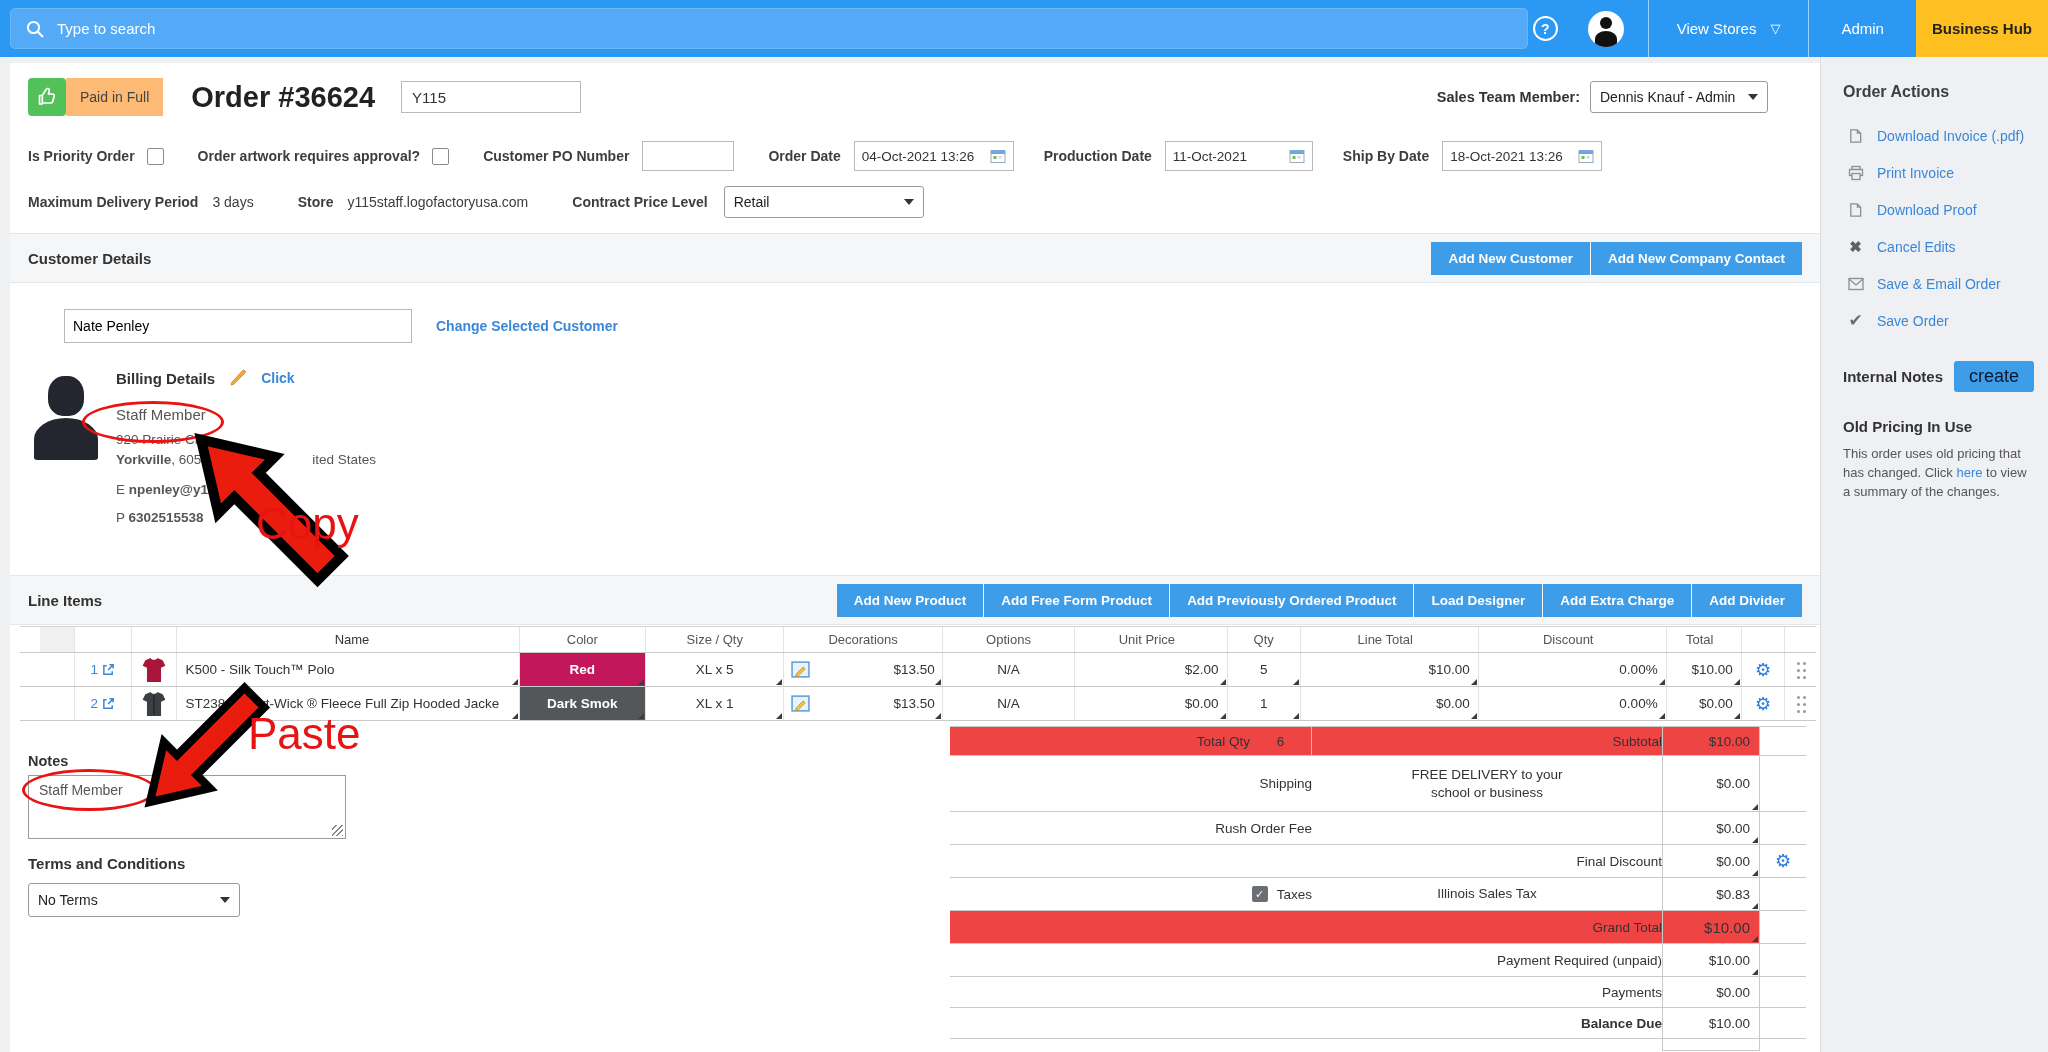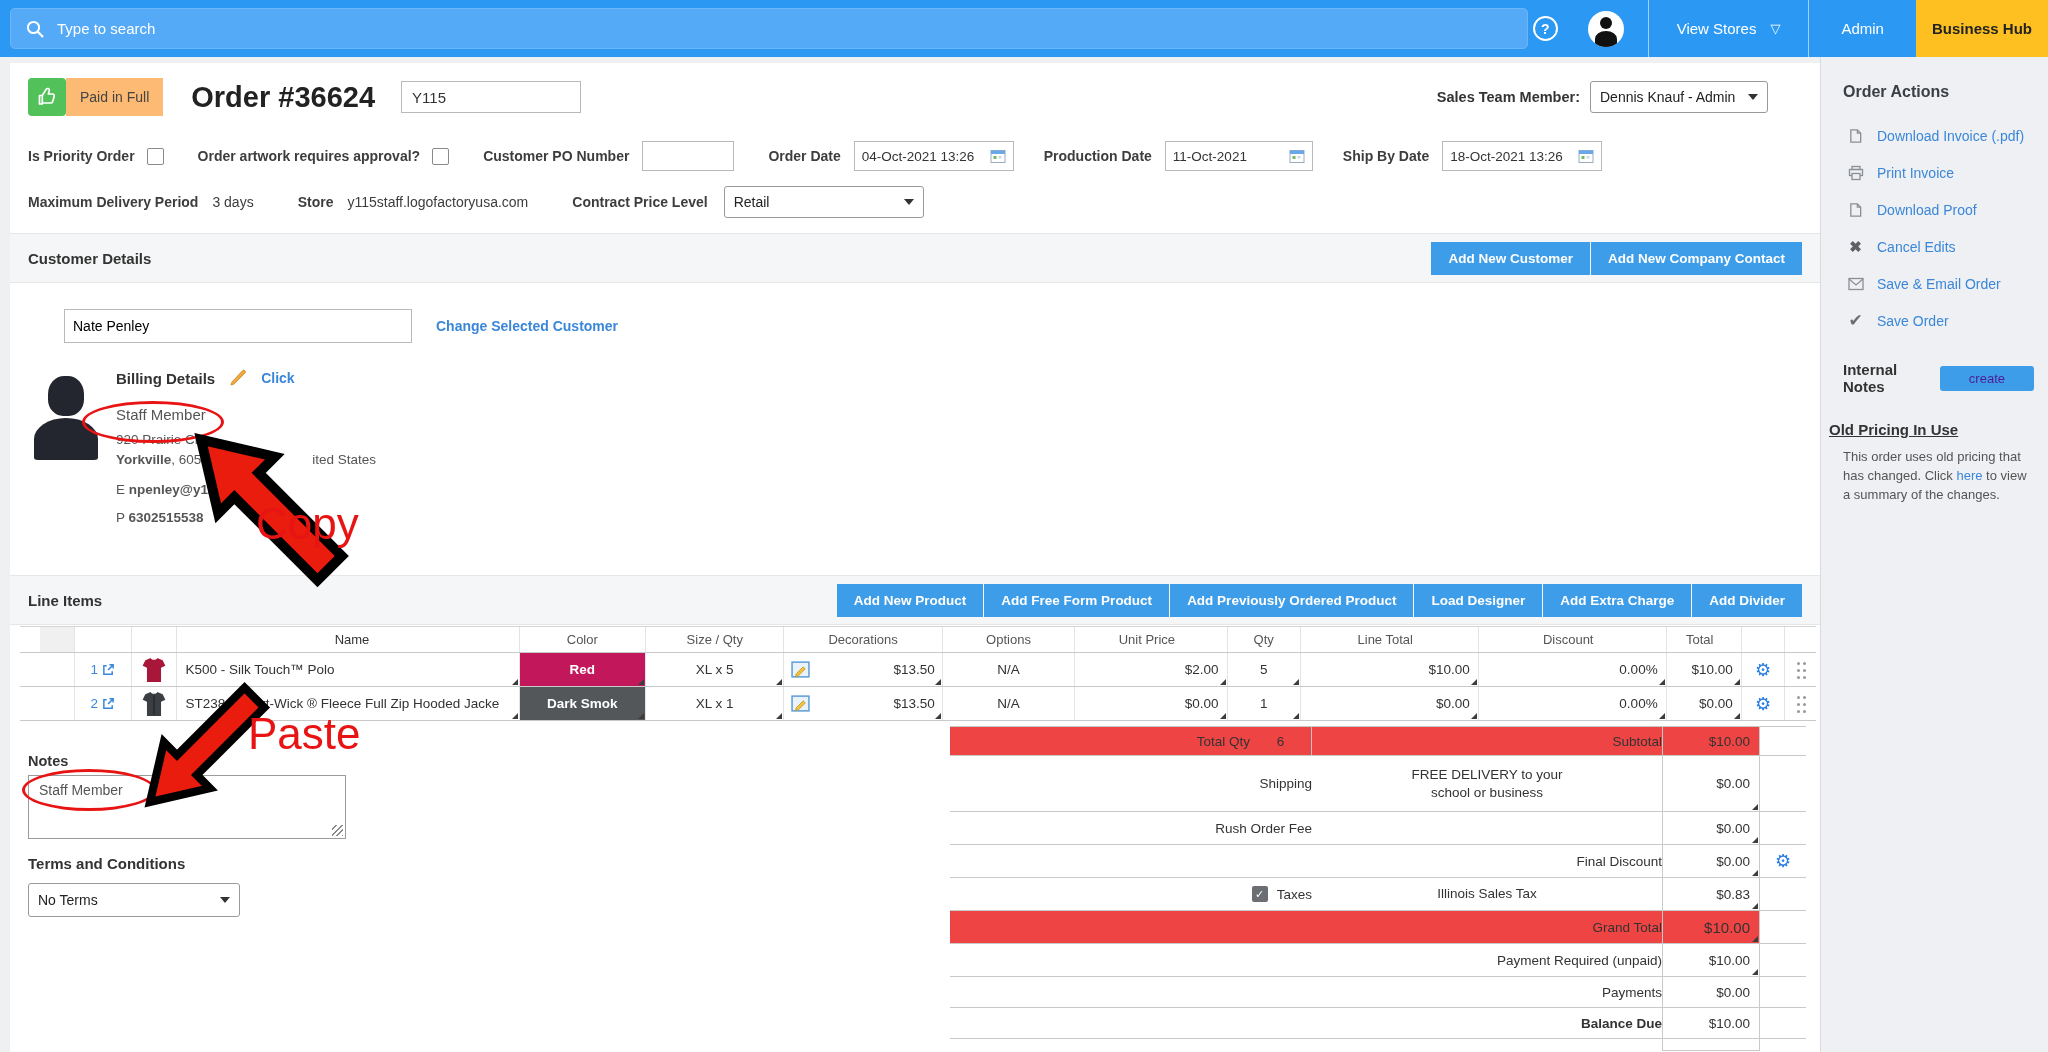--- a/index.html
+++ b/index.html
@@ -140,22 +140,22 @@
   .paste-text { left: 238px; top: 646px; }
   
   .sidebar { position: absolute; left: 1820px; top: 57px; width: 228px; height: 995px; background: #eef0f3; border-left: 1px solid #d9dcdf; }
   .sb-title { margin: 26px 0 0 22px; font-size: 16px; font-weight: bold; color: #3a3f44; }
   .sb-actions { margin-top: 16px; }
   .sb-action { height: 37px; display: flex; align-items: center; gap: 13px; padding-left: 26px; }
   .sb-action .lbl { color: #3a87d9; font-size: 14px; }
   .sb-ico { width: 17px; display: flex; justify-content: center; color: #85898e; font-size: 15px; }
   .sb-notes-row { margin-top: 22px; display: flex; align-items: center; justify-content: space-between; padding: 0 14px 0 22px; }
   .sb-notes-title, .sb-old-title { font-size: 15px; font-weight: bold; color: #333; }
-  .btn-create { background: #3e9de9; color: #4c1d95; font-size: 13px; padding: 5px 29px; border-radius: 3px; }
-  .sb-old-title { margin: 26px 0 0 8px; text-decoration: underline; }
+  .btn-create { background: #3e9de9; color: #0f172a; font-size: 18px; padding: 5px 15px; border-radius: 3px; }
+  .sb-old-title { margin: 26px 0 0 22px; }
   .sb-old-text { margin: 10px 16px 0 22px; font-size: 13px; color: #555; line-height: 1.45; }
   .inline-link { color: #3a87d9; }
   .b { font-weight: bold; }
 </style>
 </head>
 <body>
 
 <header class="topbar">
   <div class="search-wrap">
     <svg width="20" height="20" viewBox="0 0 20 20">

